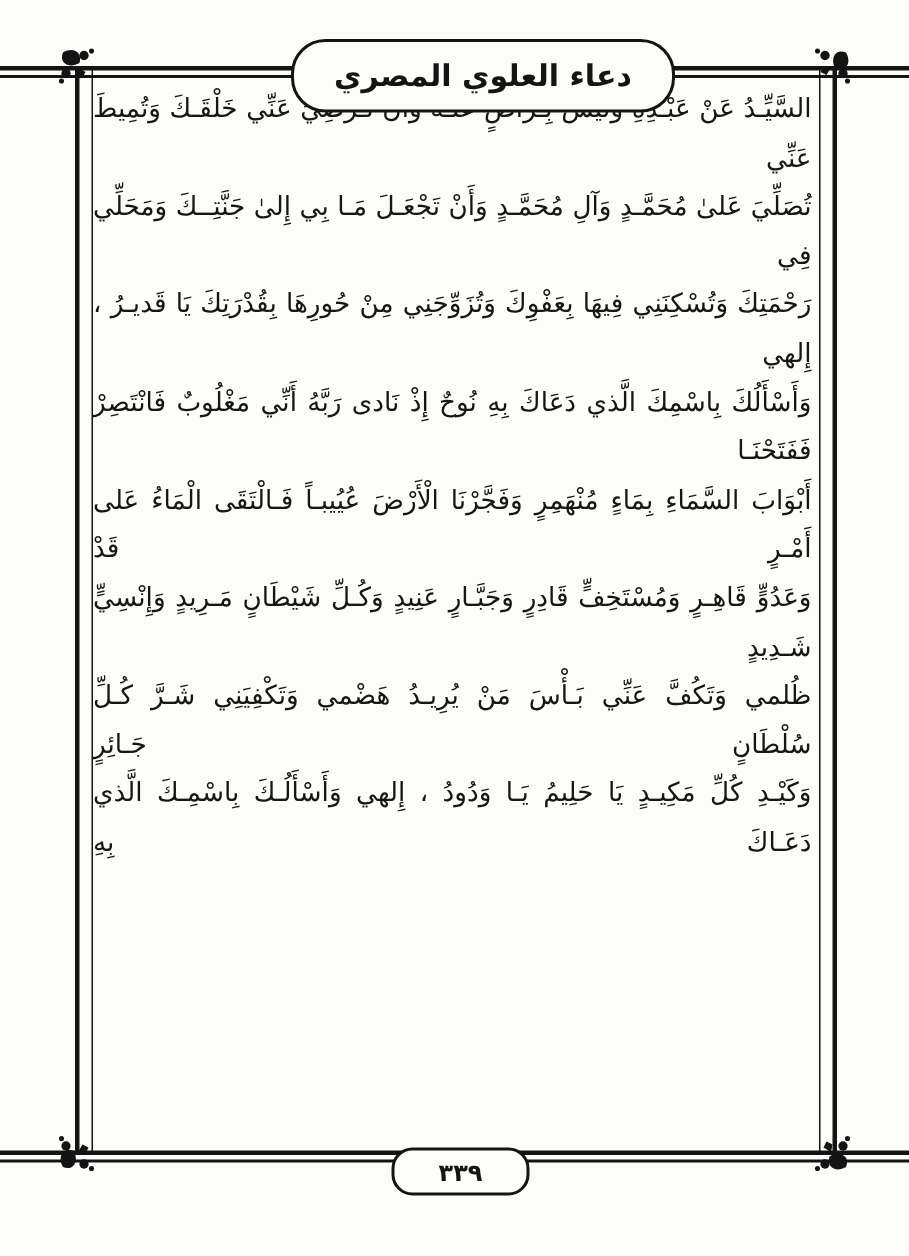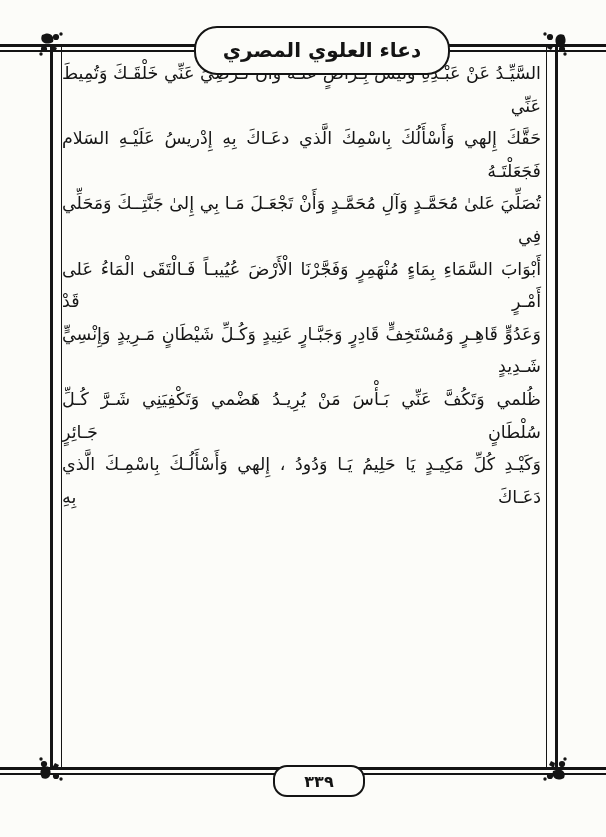--- a/index.html
+++ b/index.html
@@ -40,21 +40,21 @@
   }
   .cartouche .title{
     font-size:20px;font-weight:bold;direction:rtl;
     letter-spacing:0;transform:translateY(-1px);
   }
 
   
   .page-pill{
     position:absolute;left:261px;top:765px;width:88px;height:28px;
     background:#fcfcf9;border:2px solid #141414;border-radius:14px;
-    display:flex;align-items:center;justify-content:center;z-index:5;margin-left:12px;
+    display:flex;align-items:center;justify-content:center;z-index:5;
   }
   .page-pill .num{font-size:16px;font-weight:bold;direction:rtl;}
 
   
   .body-text{
     position:absolute;left:62px;top:57px;width:479px;
     direction:rtl;z-index:2;
   }
   .tline{
     direction:rtl;
@@ -121,22 +121,23 @@
       <path d="M16,16 L21,19 L19,23 L15,21 Z"></path>
     </svg>
   </div>
 
   <div class="cartouche">
     <span class="title">دعاء العلوي المصري</span>
   </div>
 
   <div class="body-text">
       <div class="tline" dir="rtl">السَّيِّـدُ عَنْ عَبْـدِهِ وَلَيْسَ بِـرَاضٍ عَنْـهُ وَأَنْ تُـرْضِيَ عَنِّي خَلْقَـكَ وَتُمِيطَ عَنِّي</div>
-      <div class="tline" dir="rtl">حَقَّكَ إِلهي وَأَسْأَلُكَ بِاسْمِكَ الَّذي دعَـاكَ بِهِ إِدْريسُ عَلَيْـهِ السَلام فَجَعَلْتَـهُ</div>
       <div class="tline" dir="rtl">تُصَلِّيَ عَلىٰ مُحَمَّـدٍ وَآلِ مُحَمَّـدٍ وَأَنْ تَجْعَـلَ مَـا بِي إِلىٰ جَنَّتِــكَ وَمَحَلِّي فِي</div>
+      <div class="tline" dir="rtl">رَحْمَتِكَ وَتُسْكِنَنِي فِيهَا بِعَفْوِكَ وَتُزَوِّجَنِي مِنْ حُورِهَا بِقُدْرَتِكَ يَا قَديـرُ ، إِلهي</div>
+      <div class="tline" dir="rtl">وَأَسْأَلُكَ بِاسْمِكَ الَّذي دَعَاكَ بِهِ نُوحٌ إِذْ نَادى رَبَّهُ أَنِّي مَغْلُوبٌ فَانْتَصِرْ فَفَتَحْنَـا</div>
       <div class="tline" dir="rtl">أَبْوَابَ السَّمَاءِ بِمَاءٍ مُنْهَمِرٍ وَفَجَّرْنَا الْأَرْضَ عُيُيبـاً فَـالْتَقَى الْمَاءُ عَلى أَمْـرٍ قَدْ</div>
       <div class="tline" dir="rtl">وَعَدُوٍّ قَاهِـرٍ وَمُسْتَخِفٍّ قَادِرٍ وَجَبَّـارٍ عَنِيدٍ وَكُـلِّ شَيْطَانٍ مَـرِيدٍ وَإِنْسِيٍّ شَـدِيدٍ</div>
       <div class="tline" dir="rtl">ظُلمي وَتَكُفَّ عَنِّي بَـأْسَ مَنْ يُرِيـدُ هَضْمي وَتَكْفِيَنِي شَـرَّ كُـلِّ سُلْطَانٍ جَـائِرٍ</div>
       <div class="tline" dir="rtl">وَكَيْـدِ كُلِّ مَكِيـدٍ يَا حَلِيمُ يَـا وَدُودُ ، إِلهي وَأَسْأَلُـكَ بِاسْمِـكَ الَّذي دَعَـاكَ بِهِ</div>
     </div>
 
   <div class="page-pill">
     <span class="num">٣٣٩</span>
   </div>
 

